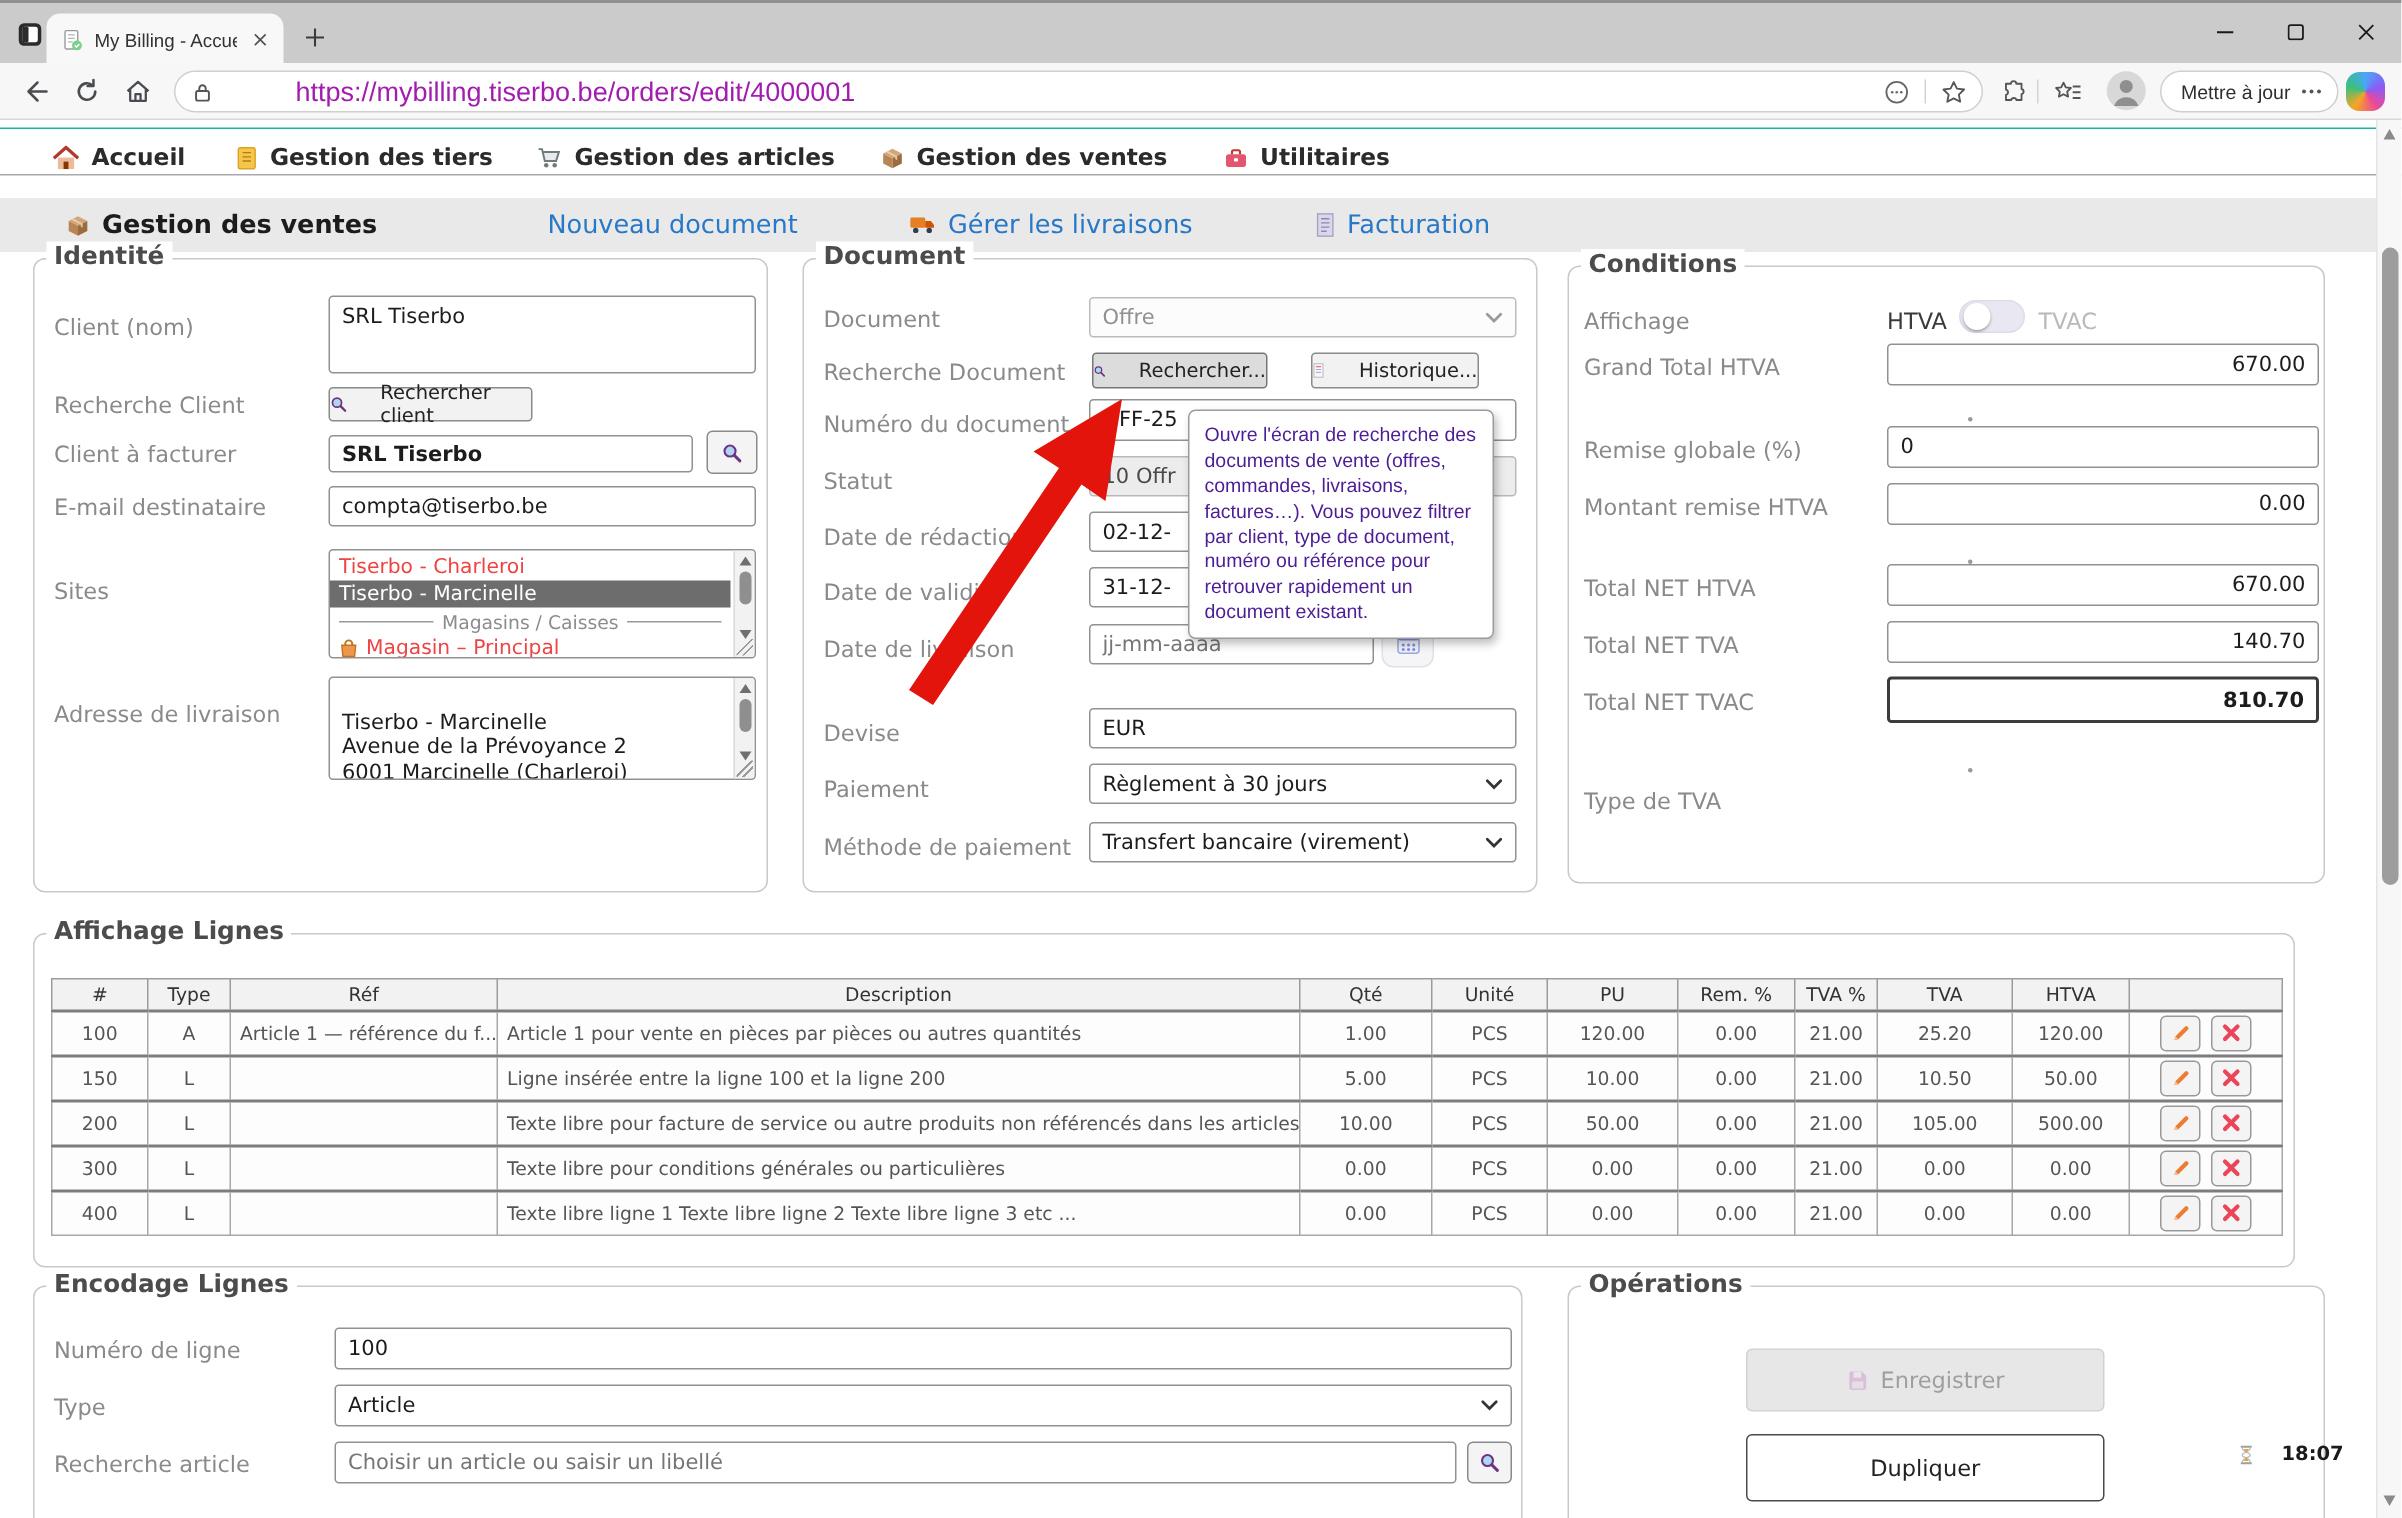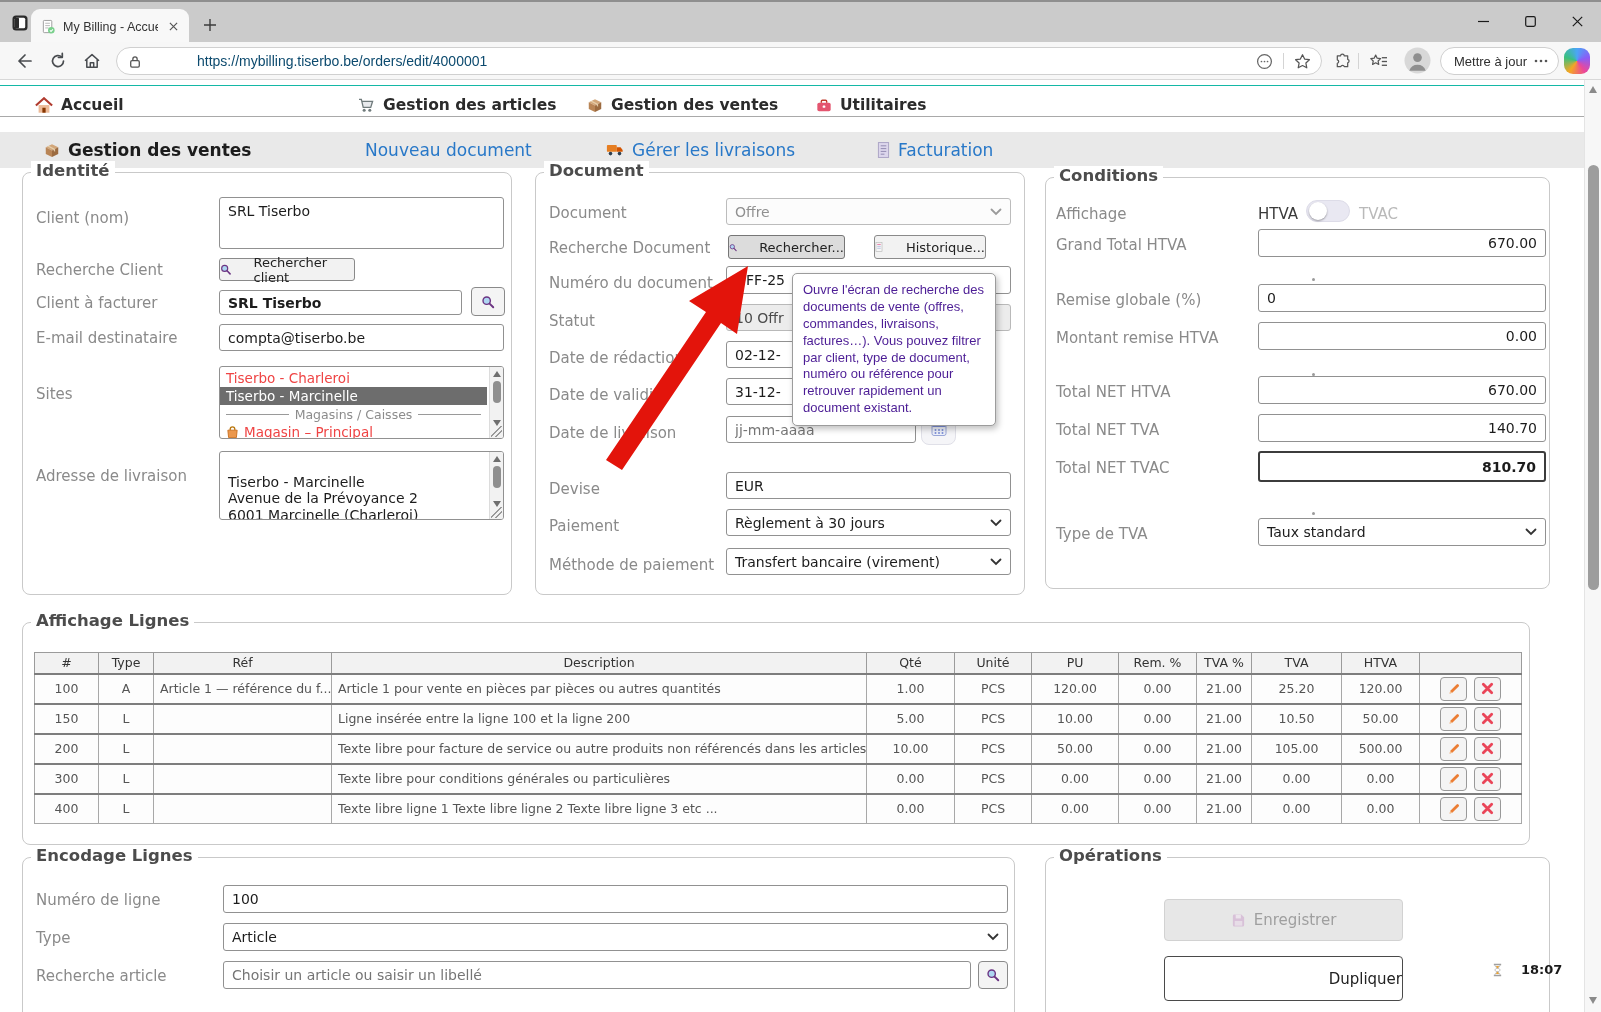--- a/index.html
+++ b/index.html
@@ -11,21 +11,21 @@
   #titlebar { position:absolute; left:0; top:0; width:1601px; height:42px; background:#cbcbcb; border-top:2px solid #8f8f8f; }
   #tab-actions { position:absolute; left:9px; top:10px; width:22px; height:22px; display:flex; align-items:center; justify-content:center; border-radius:4px; cursor:pointer; }
   #tab { position:absolute; left:31px; top:7px; width:158px; height:35px; background:#f8f8f8; border-radius:9px 9px 0 0; display:flex; align-items:center; padding:0 8px 0 10px; gap:7px; }
   #tab-title { font-size:12.5px; color:#333; white-space:nowrap; overflow:hidden; flex:1; }
   #tab-close { width:16px; height:16px; display:flex; align-items:center; justify-content:center; border-radius:3px; }
   #new-tab { position:absolute; left:199px; top:12px; width:22px; height:22px; display:flex; align-items:center; justify-content:center; }
   .winbtn { position:absolute; top:4px; width:34px; height:30px; display:flex; align-items:center; justify-content:center; }
   #toolbar { position:absolute; left:0; top:42px; width:1601px; height:38px; background:#f7f7f7; border-bottom:1px solid #d8d8d8; }
   .tb-ico { position:absolute; top:7px; width:24px; height:24px; display:flex; align-items:center; justify-content:center; border-radius:4px; }
   #addressbar { position:absolute; left:116px; top:5px; width:1206px; height:28px; background:#fff; border:1px solid #d0d0d0; border-radius:14px; display:flex; align-items:center; padding:0 10px 0 12px; gap:8px; }
-  #url { font-size:14px; color:#0c4a6e; flex:1; white-space:nowrap; overflow:hidden;padding-left:48px; }
+  #url { font-size:18px; color:#a21caf; flex:1; white-space:nowrap; overflow:hidden;padding-left:48px; }
   .ab-right { display:flex; align-items:center; gap:10px; }
   .vdiv { width:1px; height:16px; background:#d4d4d4; }
   #update-btn { position:absolute; left:1440px; top:5px; height:28px; padding:0 10px 0 13px; border:1px solid #cfcfcf; border-radius:14px; background:#fff; display:flex; align-items:center; gap:7px; font-size:13px; color:#2e2e2e; }
   #copilot { position:absolute; left:1564px; top:6px; width:26px; height:26px; border-radius:9px; background:conic-gradient(#4ba6f7,#8b5cf6,#ec4899,#f5a623,#39c07f,#4ba6f7); }
   #avatar { position:absolute; left:1404px; top:5px; }
 
   
   #page { position:absolute; left:0; top:80px; width:1601px; height:932px; background:#fff; overflow:hidden; font-family:"DejaVu Sans", sans-serif; }
 
   #nav1 { position:absolute; left:0; top:5px; width:1601px; height:32px; border-top:1px solid #14b8a6; border-bottom:1px solid #a9a9a9; background:#fff; }
@@ -216,20 +216,29 @@
 <div id="page">
 
   <div id="nav1">
     <div class="nav1-item" style="left:35px;">
       <svg width="18" height="17" viewBox="0 0 20 18">
           <path d="M1 9 L10 1 L19 9" fill="none" stroke="#b03a2e" stroke-width="2.4"></path>
           <rect x="4" y="8.5" width="12" height="8.5" fill="#edbb99"></rect>
           <rect x="8.2" y="11.5" width="3.6" height="5.5" fill="#873600"></rect>
         </svg>
       <span>Accueil</span>
+    </div>
+    <div class="nav1-item" style="left:157px;">
+      <svg width="15" height="17" viewBox="0 0 16 18">
+          <rect x="2" y="1.5" width="12" height="15" rx="1.5" fill="#f7c548" stroke="#d9a326"></rect>
+          <line x1="5" y1="5" x2="11" y2="5" stroke="#b07d1d"></line>
+          <line x1="5" y1="8" x2="11" y2="8" stroke="#b07d1d"></line>
+          <line x1="5" y1="11" x2="11" y2="11" stroke="#b07d1d"></line>
+        </svg>
+      <span>Gestion des tiers</span>
     </div>
     <div class="nav1-item" style="left:358px;">
       <svg width="17" height="15" viewBox="0 0 18 16">
           <path d="M1 1.5 h2.5 l2 8.5 h8 l2 -6.5 H4.2" fill="#e8eaed" stroke="#707b7c" stroke-width="1.4"></path>
           <circle cx="6.5" cy="13" r="1.6" fill="#707b7c"></circle>
           <circle cx="12.5" cy="13" r="1.6" fill="#707b7c"></circle>
         </svg>
       <span>Gestion des articles</span>
     </div>
     <div class="nav1-item" style="left:587px;">
@@ -454,26 +463,20 @@
 
     <span class="lbl" style="left:10px; top:243px;">Total NET TVA</span>
     <input class="inp right" style="left: 212px; top: 236px; width: 288px; height: 28px;" value="140.70">
 
     <span class="lbl" style="left:10px; top:281px;">Total NET TVAC</span>
     <input class="inp right bold" style="left: 212px; top: 273px; width: 288px; height: 31px; border: 2px solid rgb(60, 60, 60);" value="810.70">
 
     <span class="dot" style="left:266px; top:334px;"></span>
 
     <span class="lbl" style="left:10px; top:347px;">Type de TVA</span>
-    <div class="sel" style="left:212px; top:340px; width:288px; height:28px;">
-      <span>Taux standard</span>
-      <svg class="chev" width="12" height="8" viewBox="0 0 12 8">
-          <path d="M1.5 1.5 L6 6 L10.5 1.5" fill="none" stroke="#333" stroke-width="1.8" stroke-linecap="round"></path>
-        </svg>
-    </div>
   </div>
 
   <div class="panel" style="left:22px; top:542px; width:1508px; height:223px;">
     <span class="lg">Affichage Lignes</span>
     <table id="lines-table">
       <colgroup>
           <col style="width:64px">
           <col style="width:55px">
           <col style="width:178px">
           <col style="width:535px">
@@ -674,21 +677,21 @@
   <div class="panel" style="left:1045px; top:777px; width:505px; height:170px;">
     <span class="lg">Opérations</span>
     <div class="bigbtn" id="save-btn" style="left:118px; top:41px; width:239px; height:42px;">
       <svg width="15" height="15" viewBox="0 0 16 16" opacity="0.6">
           <path d="M2 3 a1.5 1.5 0 0 1 1.5 -1.5 H11 L14 4.5 V13 a1.5 1.5 0 0 1 -1.5 1.5 h-9 A1.5 1.5 0 0 1 2 13 Z" fill="#cfa8cf"></path>
           <rect x="5" y="1.8" width="5.5" height="4" fill="#efe3ef"></rect>
           <rect x="4" y="8.5" width="8" height="5" fill="#e8d8e8"></rect>
         </svg>
       <span>Enregistrer</span>
     </div>
-    <div class="bigbtn" id="dup-btn" style="left:118px; top:98px; width:239px; height:45px;justify-content:flex-end;">
+    <div class="bigbtn" id="dup-btn" style="left:118px; top:98px; width:239px; height:45px;">
       <span>Dupliquer</span>
     </div>
   </div>
 
   <div id="time-status">
     <svg width="11" height="14" viewBox="0 0 12 14">
         <path d="M2 1 h8 M2 13 h8" stroke="#9f9f9f" stroke-width="1.4"></path>
         <path d="M3 1.5 c0 3.5 6 3.5 6 5.5 c0 2 -6 2 -6 5.5 M9 1.5 c0 3.5 -6 3.5 -6 5.5 c0 2 6 2 6 5.5" stroke="#bdbdbd" fill="none" stroke-width="1"></path>
         <path d="M4.2 2.6 h3.6 L6 5.6 Z M6 8.4 L7.8 11.4 h-3.6 Z" fill="#e7a33b"></path>
       </svg>

